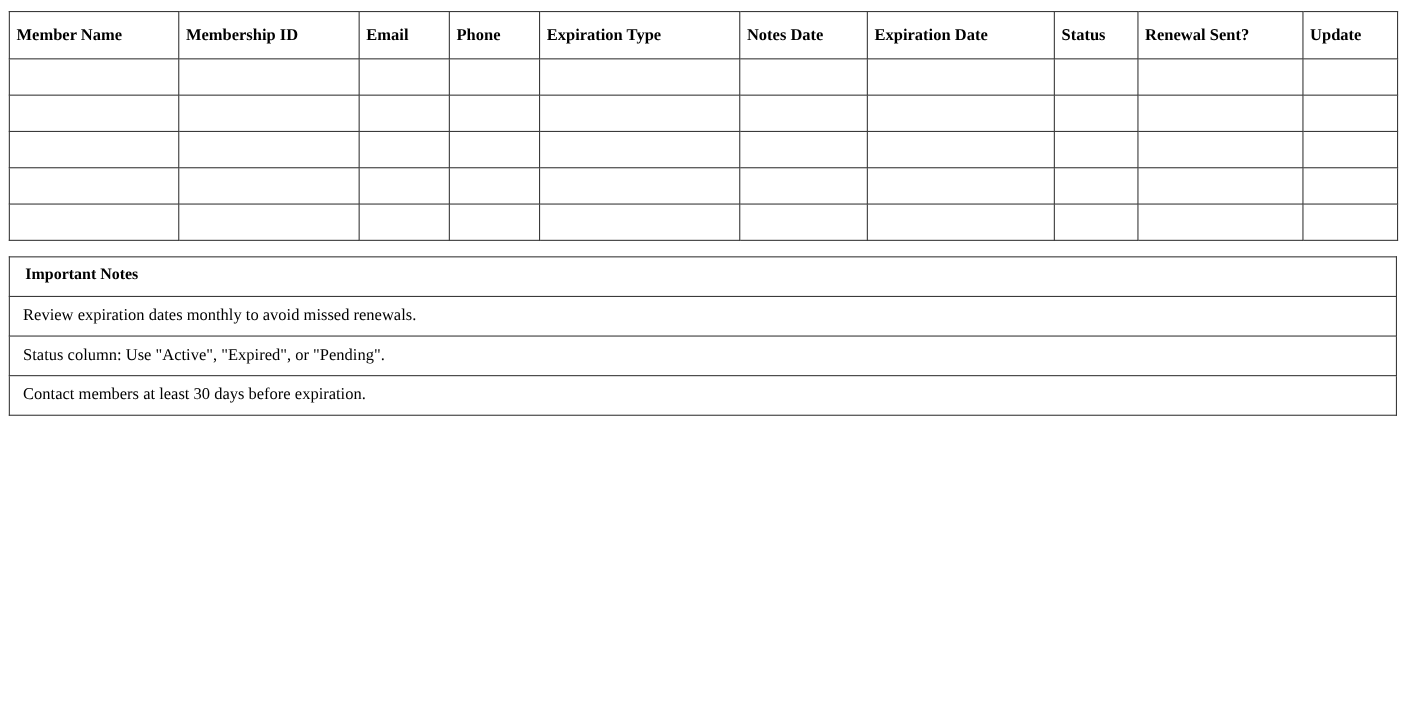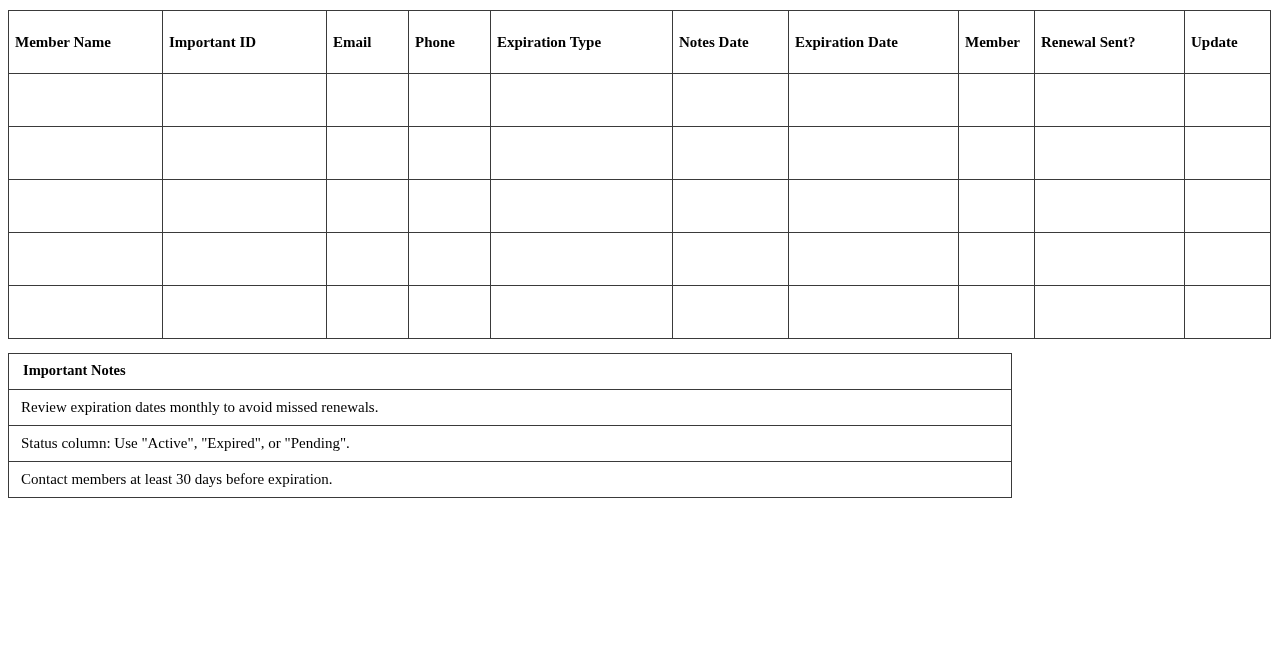--- a/index.html
+++ b/index.html
@@ -18,26 +18,26 @@
   .page {
     position: relative;
     width: 1278px;
     height: 650px;
     box-sizing: border-box;
     padding: 10px 8px 0 8px;
   }
   table {
     border-collapse: collapse;
     table-layout: fixed;
-    width: 1004px;
+    width: 1262px;
   }
   
   #members-table td, #members-table th {
     border: 1px solid #3a3a3a;
-    padding: 18px 6px;
+    padding: 8px 6px;
     vertical-align: middle;
     font-size: 15px;
     line-height: 1.25;
     white-space: nowrap;
     overflow: hidden;
   }
   #members-table thead th {
     font-weight: bold;
     text-align: left;
     height: 26px;
@@ -78,27 +78,27 @@
       <col style="width:182px">
       <col style="width:116px">
       <col style="width:170px">
       <col style="width:76px">
       <col style="width:150px">
       <col style="width:86px">
     </colgroup>
     <thead>
       <tr>
         <th>Member Name</th>
-        <th>Important ID</th>
+        <th>Membership ID</th>
         <th>Email</th>
         <th>Phone</th>
         <th>Expiration Type</th>
         <th>Notes Date</th>
         <th>Expiration Date</th>
-        <th>Member</th>
+        <th>Status</th>
         <th>Renewal Sent?</th>
         <th>Update</th>
       </tr>
     </thead>
     <tbody>
       <tr>
         <td></td>
         <td></td>
         <td></td>
         <td></td>

